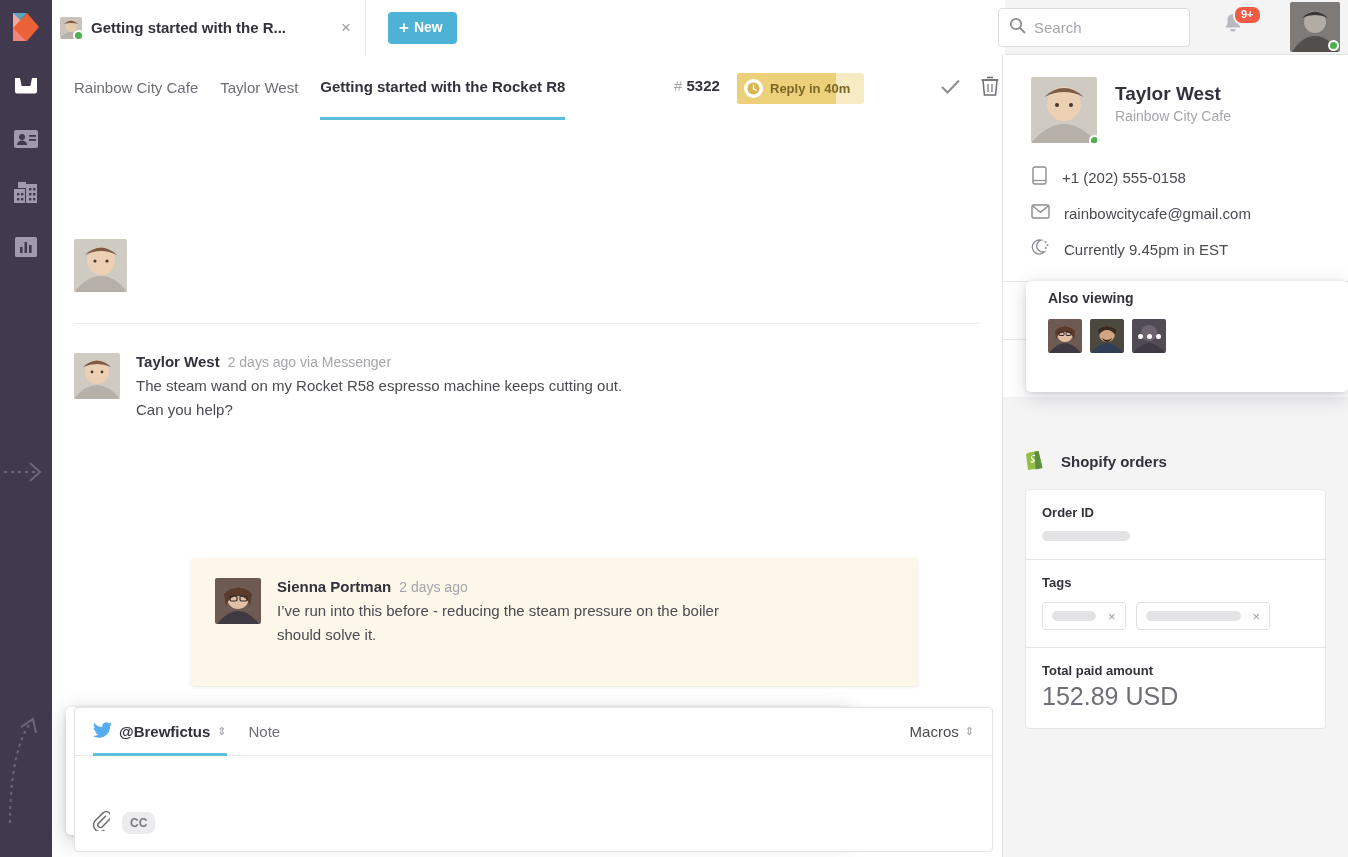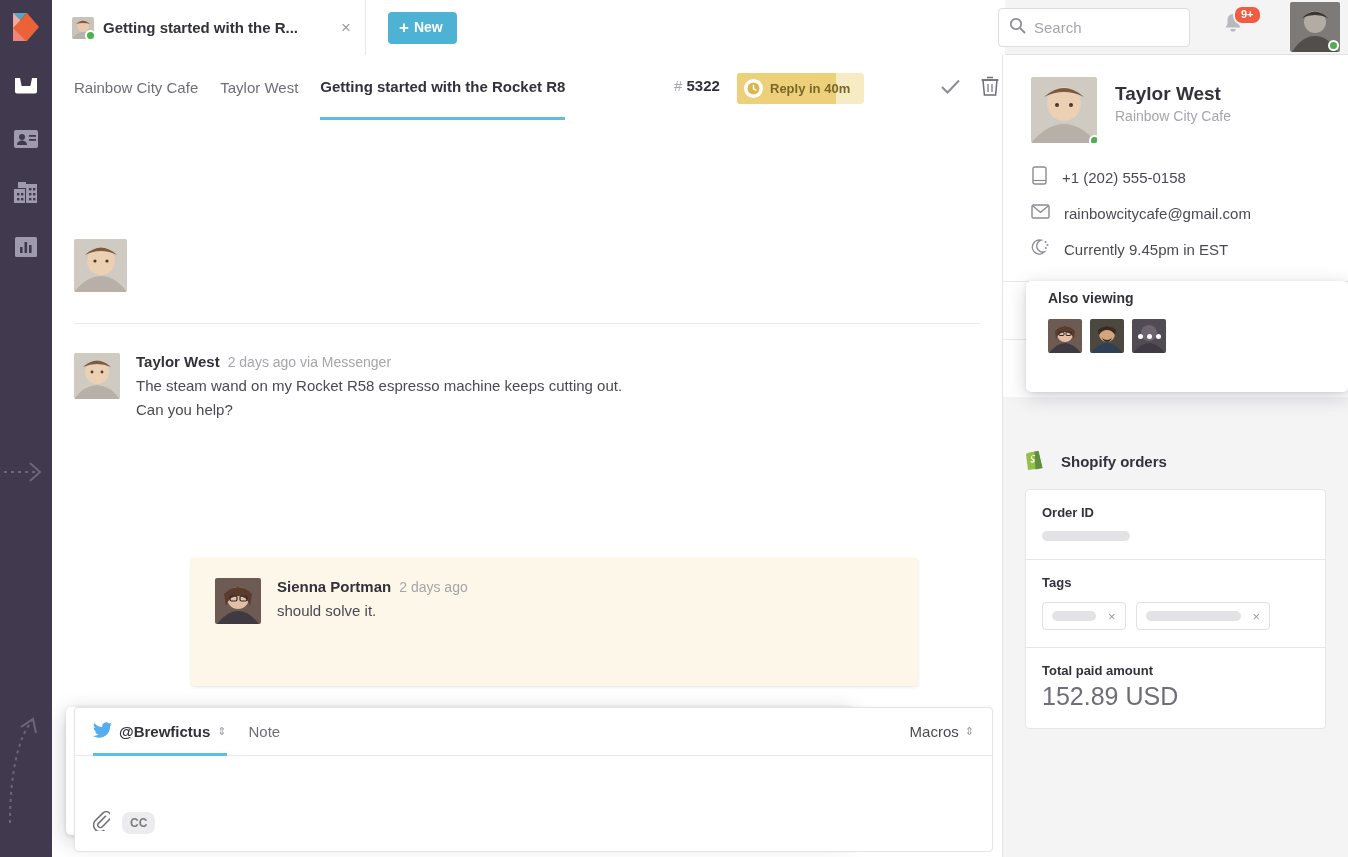--- a/index.html
+++ b/index.html
@@ -26,21 +26,21 @@
   .deco-arrow { position: absolute; left: 4px; }
 
   
   .topbar {
     position: absolute; left: 52px; top: 0; width: 1296px; height: 55px;
     background: #f4f4f5; border-bottom: 1px solid #e2e2e4;
   }
   .tab-active {
     position: absolute; left: 0; top: 0; width: 313px; height: 55px;
     background: #ffffff; display: flex; align-items: center;
-    padding: 0 10px 0 20px; cursor: pointer;
+    padding: 0 10px 0 8px; cursor: pointer;
   }
   .tab-avatar {
     position: relative; width: 22px; height: 22px; border-radius: 2px;
     overflow: hidden; flex: 0 0 auto; margin-right: 9px;
   }
   .tab-title {
     font-size: 15px; font-weight: bold; color: #33313b;
     white-space: nowrap; overflow: hidden; flex: 1;
   }
   .tab-close {
@@ -452,20 +452,21 @@
             <rect x="15" y="18" width="7" height="5" rx="1.5" fill="none" stroke="#2e2a2a" stroke-width="1.2"></rect>
             <rect x="25" y="18" width="7" height="5" rx="1.5" fill="none" stroke="#2e2a2a" stroke-width="1.2"></rect>
           </svg>
         </div>
         <div>
           <div class="msg-head">
             <span class="msg-author">Sienna Portman</span>
             <span class="msg-meta">2 days ago</span>
           </div>
           <div class="msg-body">
+            <div>I’ve run into this before - reducing the steam pressure on the boiler</div>
             <div>should solve it.</div>
           </div>
         </div>
       </div>
     </div>
 
     <div class="float-card">
       <div class="msg" style="left:28px; top:20px; width:720px;">
         <div class="msg-avatar">
           <svg class="ph" viewBox="0 0 46 46" preserveAspectRatio="none">

